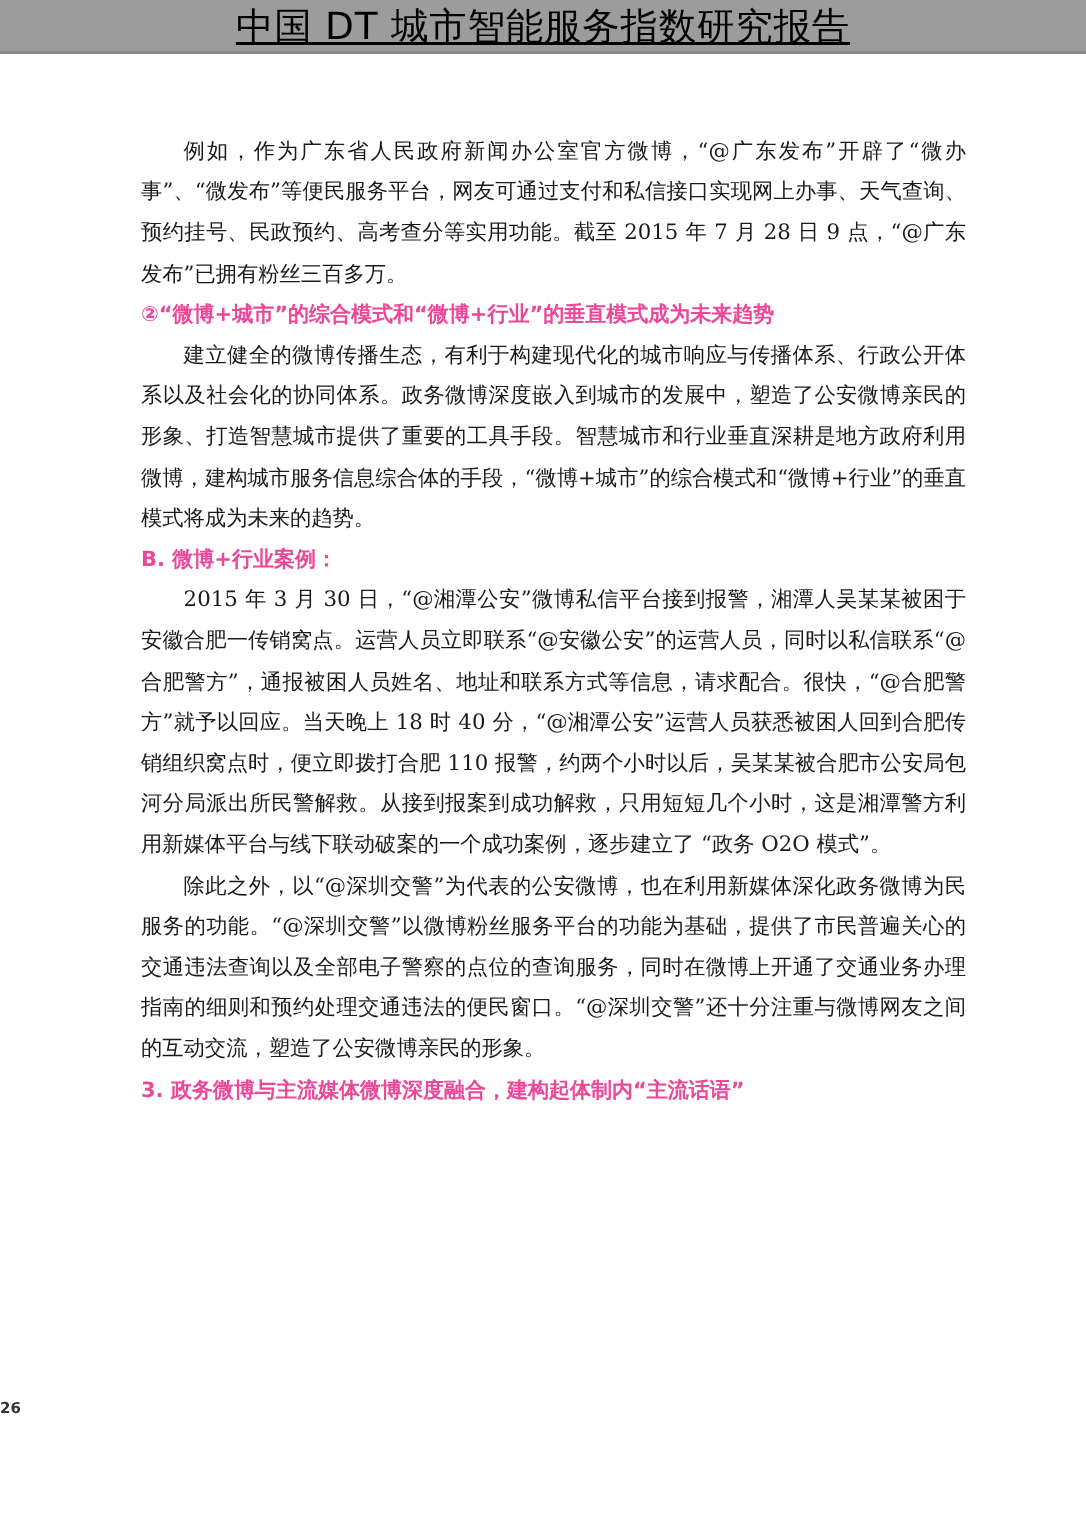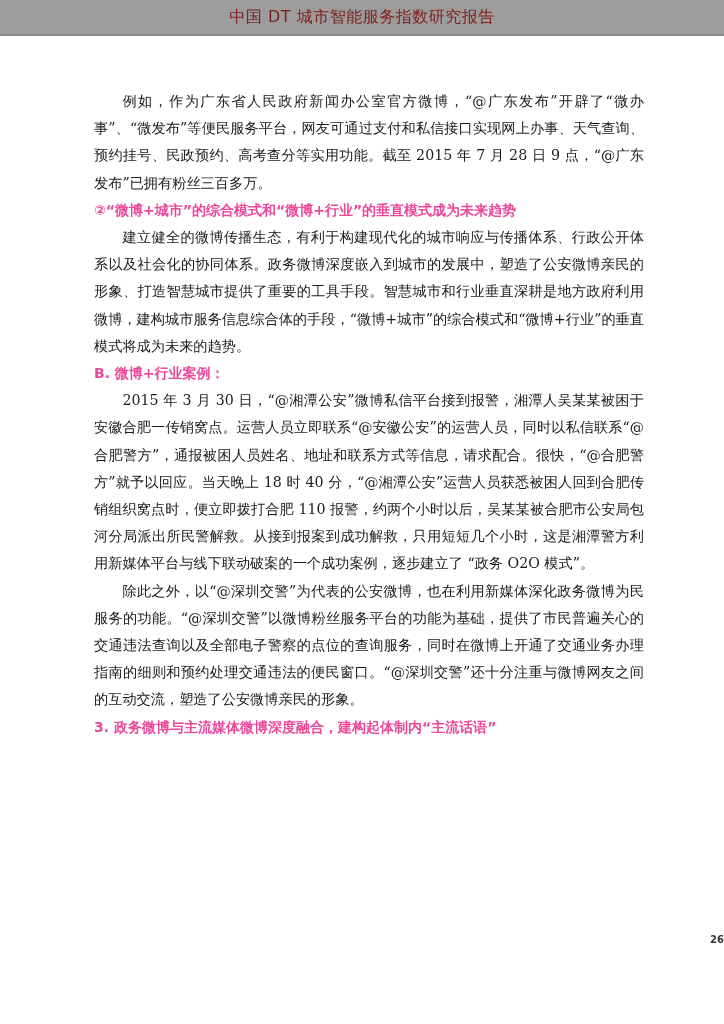--- a/index.html
+++ b/index.html
@@ -9,35 +9,35 @@
       font-family: "DejaVu Serif", "Liberation Serif", serif;
       color: #1a1a1a;
     }
     .header-bar {
       position: absolute; left: 0; top: 0; width: 724px; height: 34px;
       background: #9c9c9c;
       border-bottom: 2px solid #8a8a8a;
       display: flex; align-items: center; justify-content: center;
     }
     .header-title {
-      color: #7f1d1d; font-family: "DejaVu Sans", "Liberation Sans", sans-serif;
-      font-size: 16px; letter-spacing: 0.5px;
+      color: #000000; font-family: "DejaVu Sans", "Liberation Sans", sans-serif;
+      font-size: 25px; letter-spacing: 0.5px; text-decoration: underline;
     }
     .content {
       position: absolute; left: 94px; top: 88px; width: 550px;
       font-size: 14.2px; line-height: 27.2px;
     }
     .content p { margin: 0; text-align: justify; text-justify: inter-ideograph; }
     .indent { text-indent: 2em; }
     .heading {
       font-family: "DejaVu Sans", "Liberation Sans", sans-serif;
       font-weight: bold; font-size: 14px; color: #ec4899;
     }
     .page-number {
-      position: absolute; top: 934px; left: 0; width: 724px; text-align: right;
+      position: absolute; top: 934px; left: 0; width: 724px; text-align: left;
       font-family: "DejaVu Sans", "Liberation Sans", sans-serif;
       font-size: 10px; font-weight: bold; color: #333;
     }
   </style>
 </head>
 <body>
 
 <div class="header-bar">
   <span class="header-title">中国 DT 城市智能服务指数研究报告</span>
 </div>

